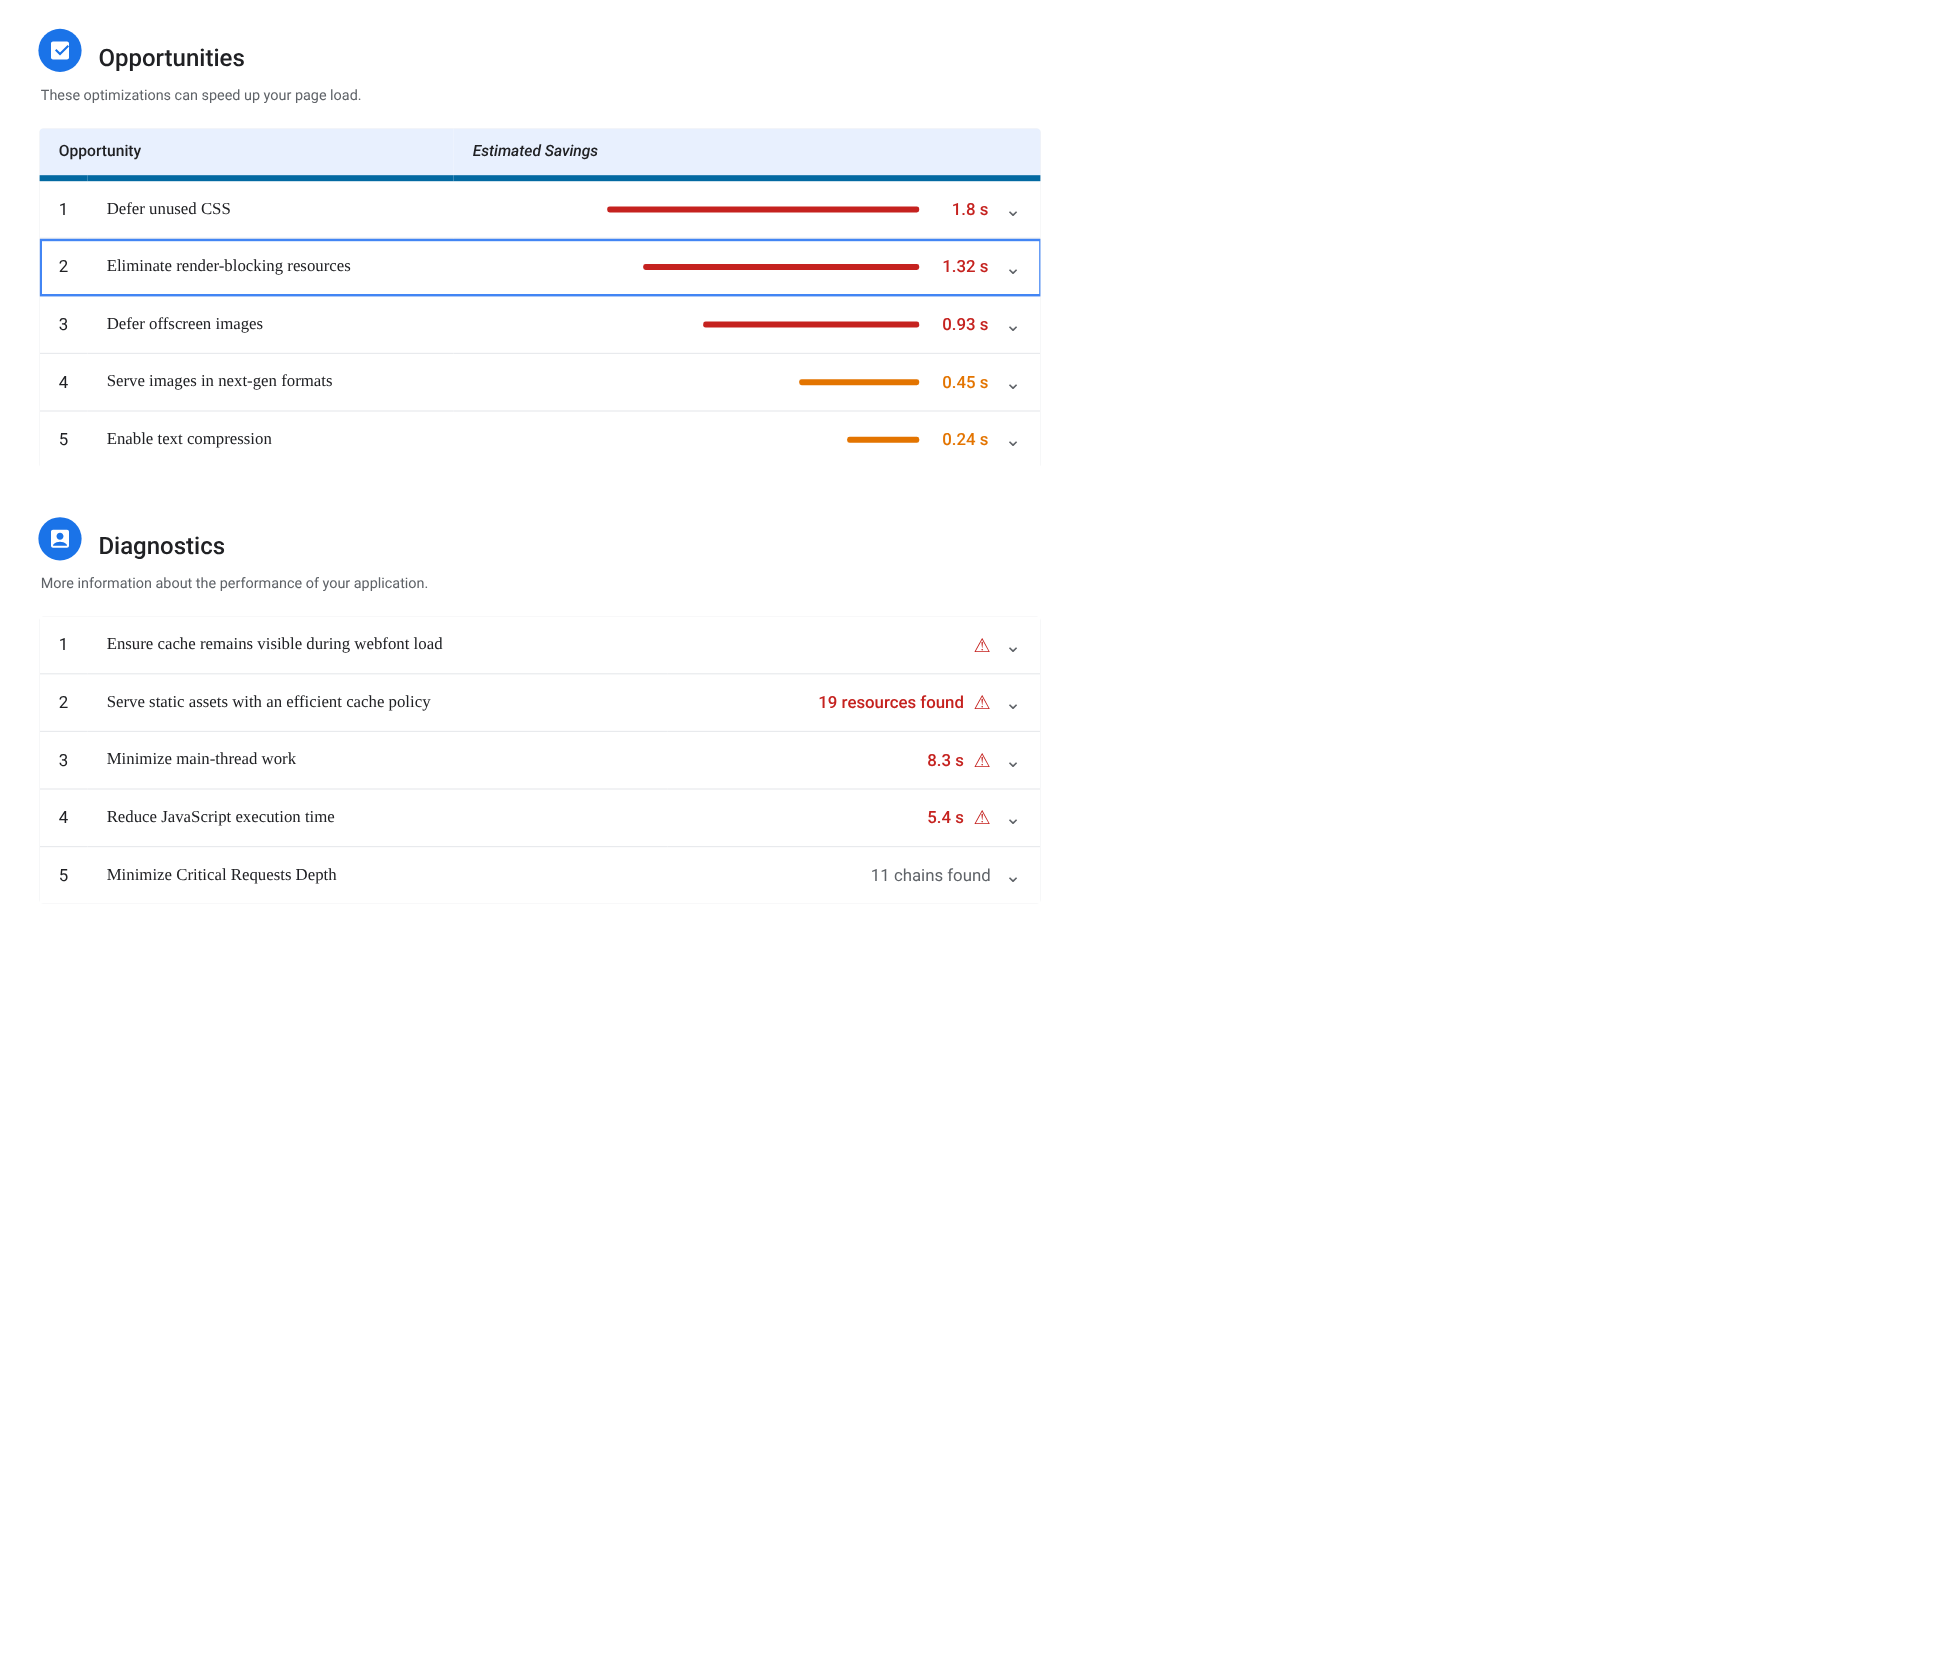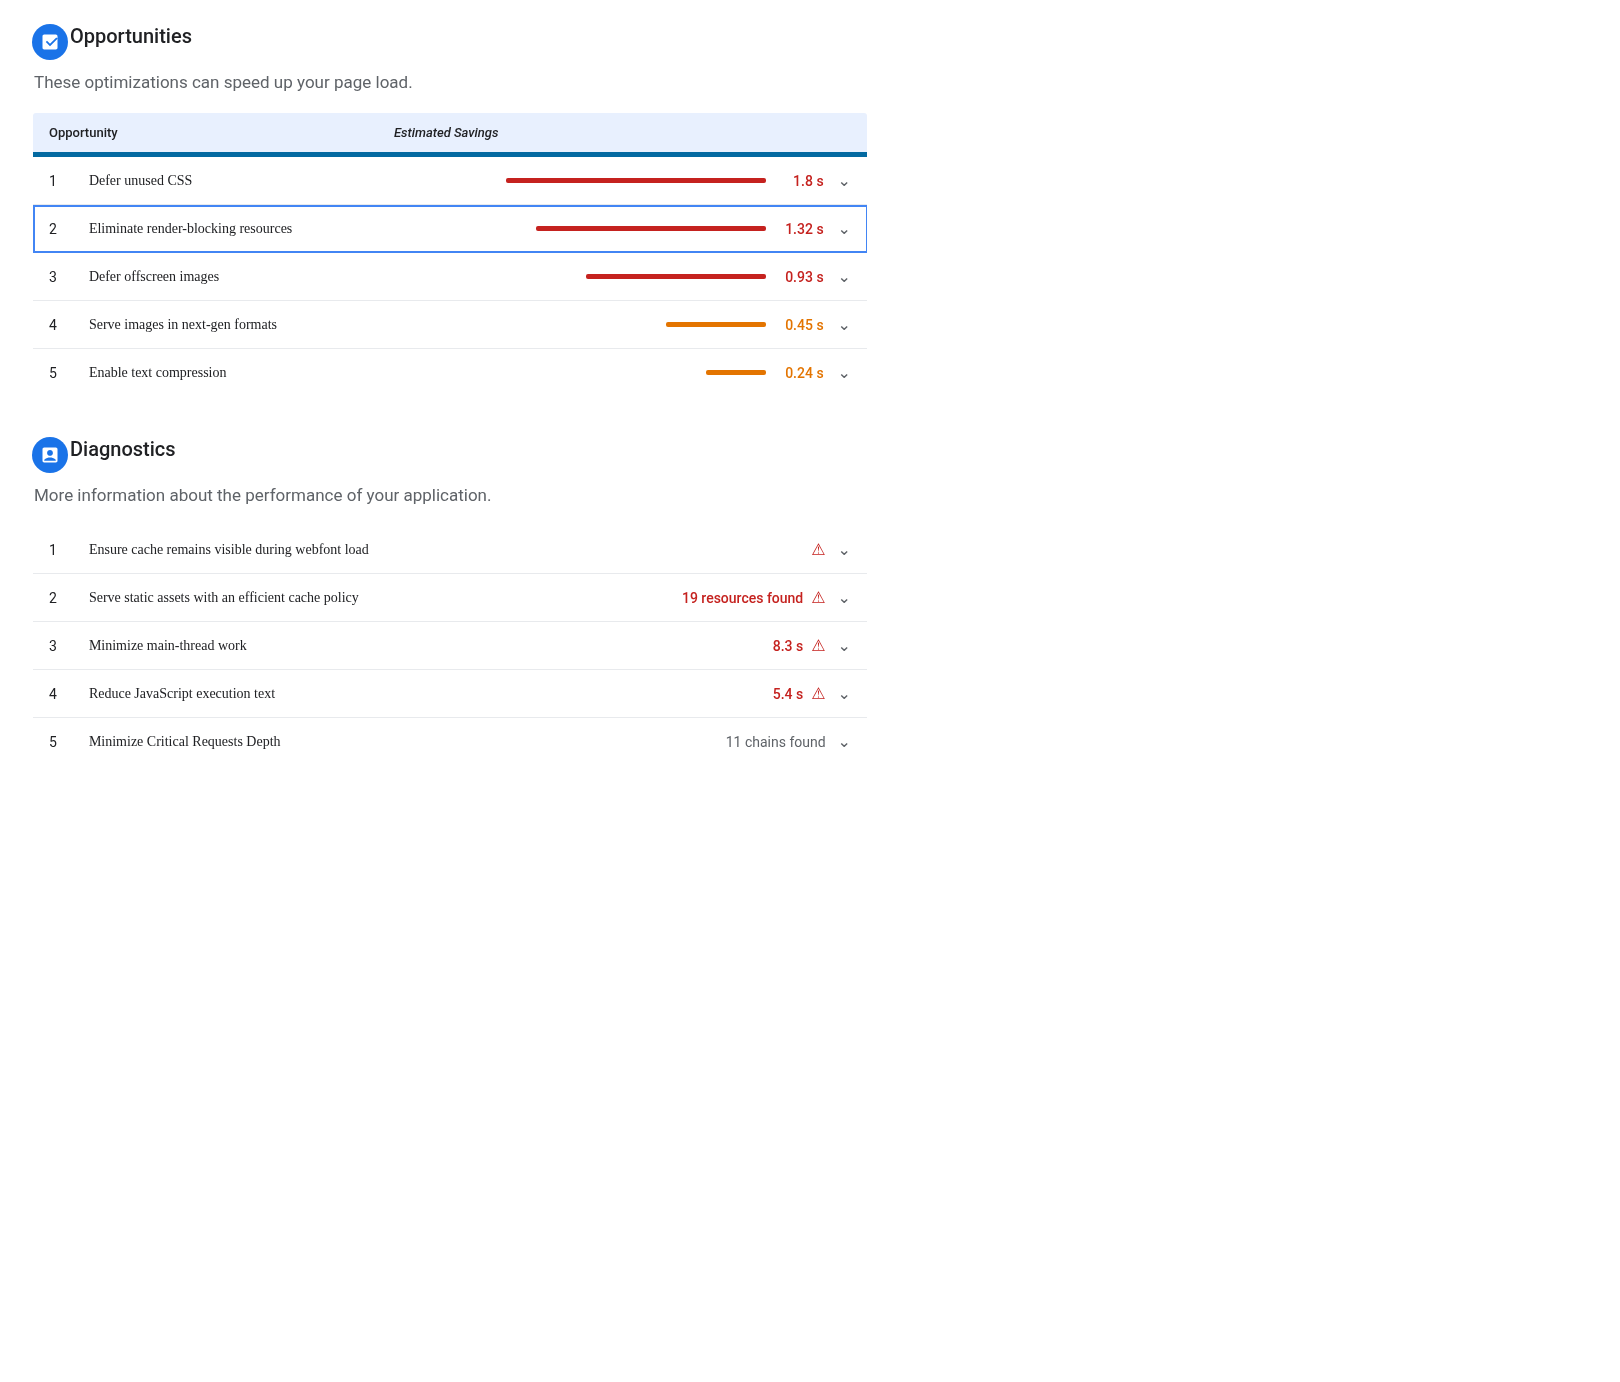--- a/index.html
+++ b/index.html
@@ -8,22 +8,22 @@
       background: #fff;
       color: #202124;
       font-size: 14px;
       padding: 24px 32px;
       max-width: 900px;
     }
 
     
     .section-header {
       display: flex;
-      align-items: flex-start;
-      gap: 2px;
+      align-items: flex-end;
+      gap: 14px;
       margin-bottom: 12px;
     }
     .section-icon {
       width: 36px;
       height: 36px;
       border-radius: 50%;
       background: #1a73e8;
       display: flex;
       align-items: center;
       justify-content: center;
@@ -34,21 +34,21 @@
       height: 20px;
       fill: #fff;
     }
     .section-title {
       font-size: 20px;
       font-weight: 500;
       color: #202124;
     }
     .section-subtitle {
       color: #5f6368;
-      font-size: 17px;
+      font-size: 12px;
       margin-bottom: 20px;
       margin-left: 2px;
     }
 
     
     .opportunities-table {
       width: 100%;
       border-collapse: collapse;
       border: 1px solid #dadce0;
       border-radius: 4px;
@@ -302,21 +302,21 @@
     <td>
       <div class="diag-savings-cell">
         <span class="diag-value-red">8.3 s</span>
         <span class="warning-icon">⚠</span>
         <span class="chevron-icon">⌄</span>
       </div>
     </td>
   </tr>
         <tr>
     <td class="row-num">4</td>
-    <td class="row-label">Reduce JavaScript execution text</td>
+    <td class="row-label">Reduce JavaScript execution time</td>
     <td>
       <div class="diag-savings-cell">
         <span class="diag-value-red">5.4 s</span>
         <span class="warning-icon">⚠</span>
         <span class="chevron-icon">⌄</span>
       </div>
     </td>
   </tr>
         <tr>
     <td class="row-num">5</td>

